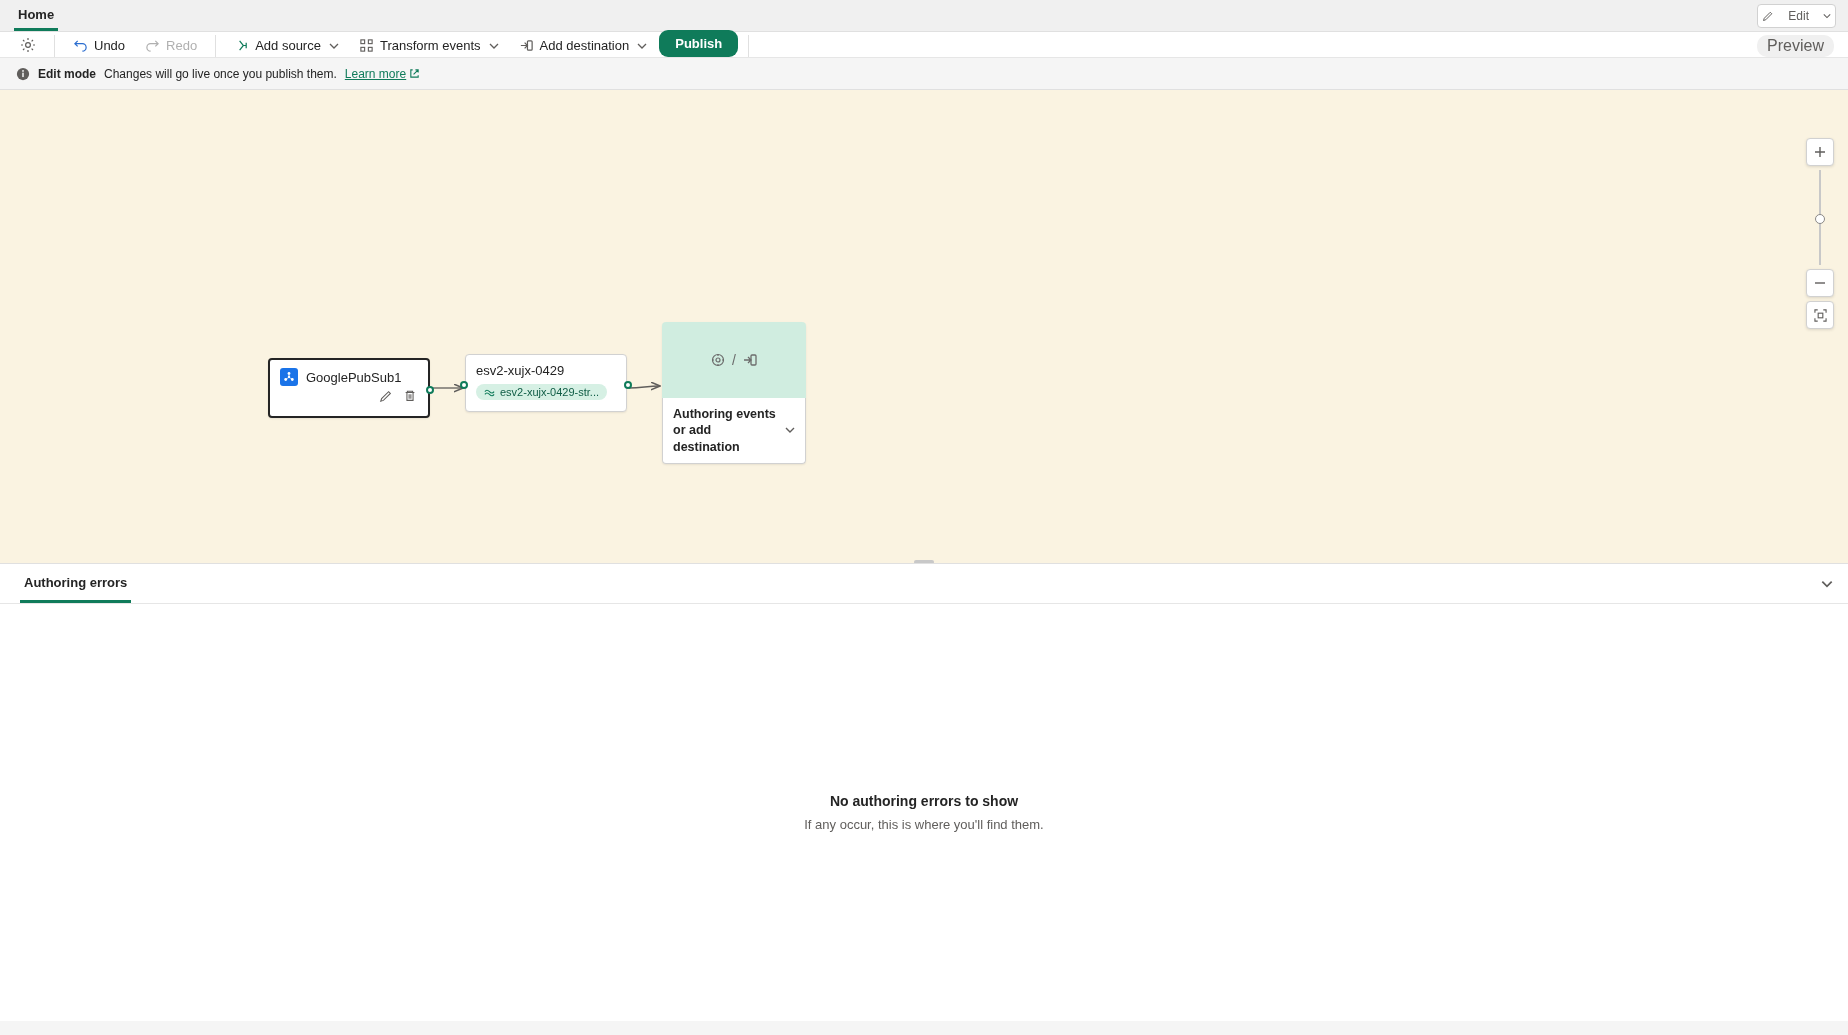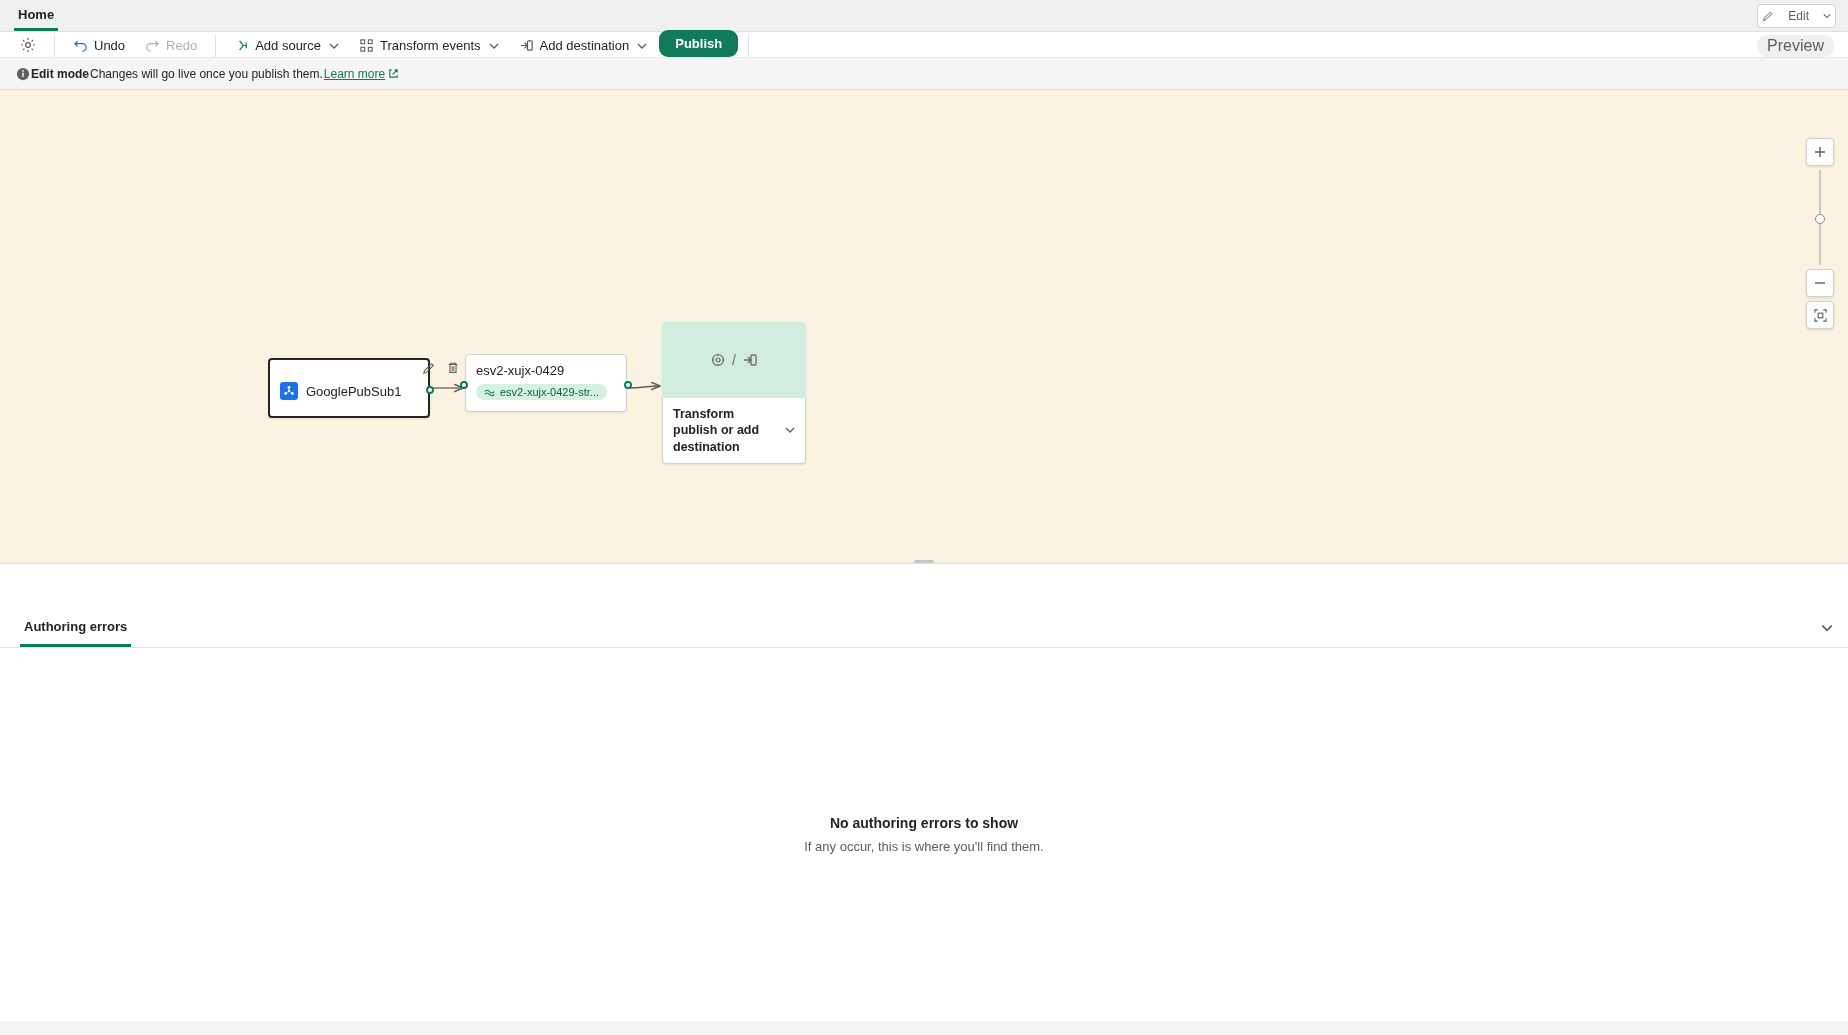--- a/index.html
+++ b/index.html
@@ -99,21 +99,21 @@
     padding: 2px 10px;
   }
 
   
   .info-banner {
     height: 32px;
     background: #f5f5f5;
     border-bottom: 1px solid #e0e0e0;
     display: flex;
     align-items: center;
-    gap: 1px;
+    gap: 8px;
     padding: 0 16px;
     font-size: 12px;
     color: #242424;
   }
   .info-banner .mode { font-weight: 600; }
   .info-banner a {
     color: #0f7b5a;
     text-decoration: underline;
     cursor: pointer;
     display: inline-flex;
@@ -148,21 +148,21 @@
     border-radius: 4px;
     box-shadow: 0 1px 2px rgba(0,0,0,0.08);
   }
   .node.selected { border: 2px solid #242424; }
   .node-source {
     left: 268px;
     top: 268px;
     width: 162px;
     height: 60px;
     display: flex;
-    flex-direction: row;
+    flex-direction: column;
   }
   .node-source .main {
     display: flex;
     align-items: center;
     gap: 8px;
     padding: 8px 10px 2px;
     font-size: 13px;
     font-weight: 400;
   }
   .node-source .actions {
@@ -279,21 +279,20 @@
     display: flex;
     flex-direction: column;
   }
   .panel-tab-row {
     height: 40px;
     border-bottom: 1px solid #e6e6e6;
     display: flex;
     align-items: center;
     padding: 0 20px;
     position: relative;
-    margin-top: 44px;
   }
   .panel-tab {
     font-size: 13px;
     font-weight: 600;
     padding: 0 4px;
     height: 100%;
     display: flex;
     align-items: center;
     border-bottom: 3px solid #0f7b5a;
     cursor: pointer;
@@ -489,21 +488,21 @@
           <circle cx="8" cy="8" r="2"></circle>
           <path d="M8 2 v2 M8 12 v2 M2 8 h2 M12 8 h2"></path>
         </svg>
       <span>/</span>
       <svg width="16" height="16" viewBox="0 0 16 16" fill="none" stroke="#6b6b6b" stroke-width="1.3">
           <rect x="9" y="3" width="5" height="10" rx="1"></rect>
           <path d="M2 8 H8 M6 5 L9 8 L6 11"></path>
         </svg>
     </div>
     <div class="label-area">
-      <span style="max-width:104px">Transform publish or add destination</span>
+      <span style="max-width:104px">Authoring events or add destination</span>
       <span>
         <svg width="10" height="10" viewBox="0 0 10 10">
             <path d="M1 3 L5 7 L9 3" fill="none" stroke="#605e5c" stroke-width="1.4"></path>
           </svg>
       </span>
     </div>
   </div>
 
   <div class="zoom-ctrl">
     <div class="zoom-btn">

